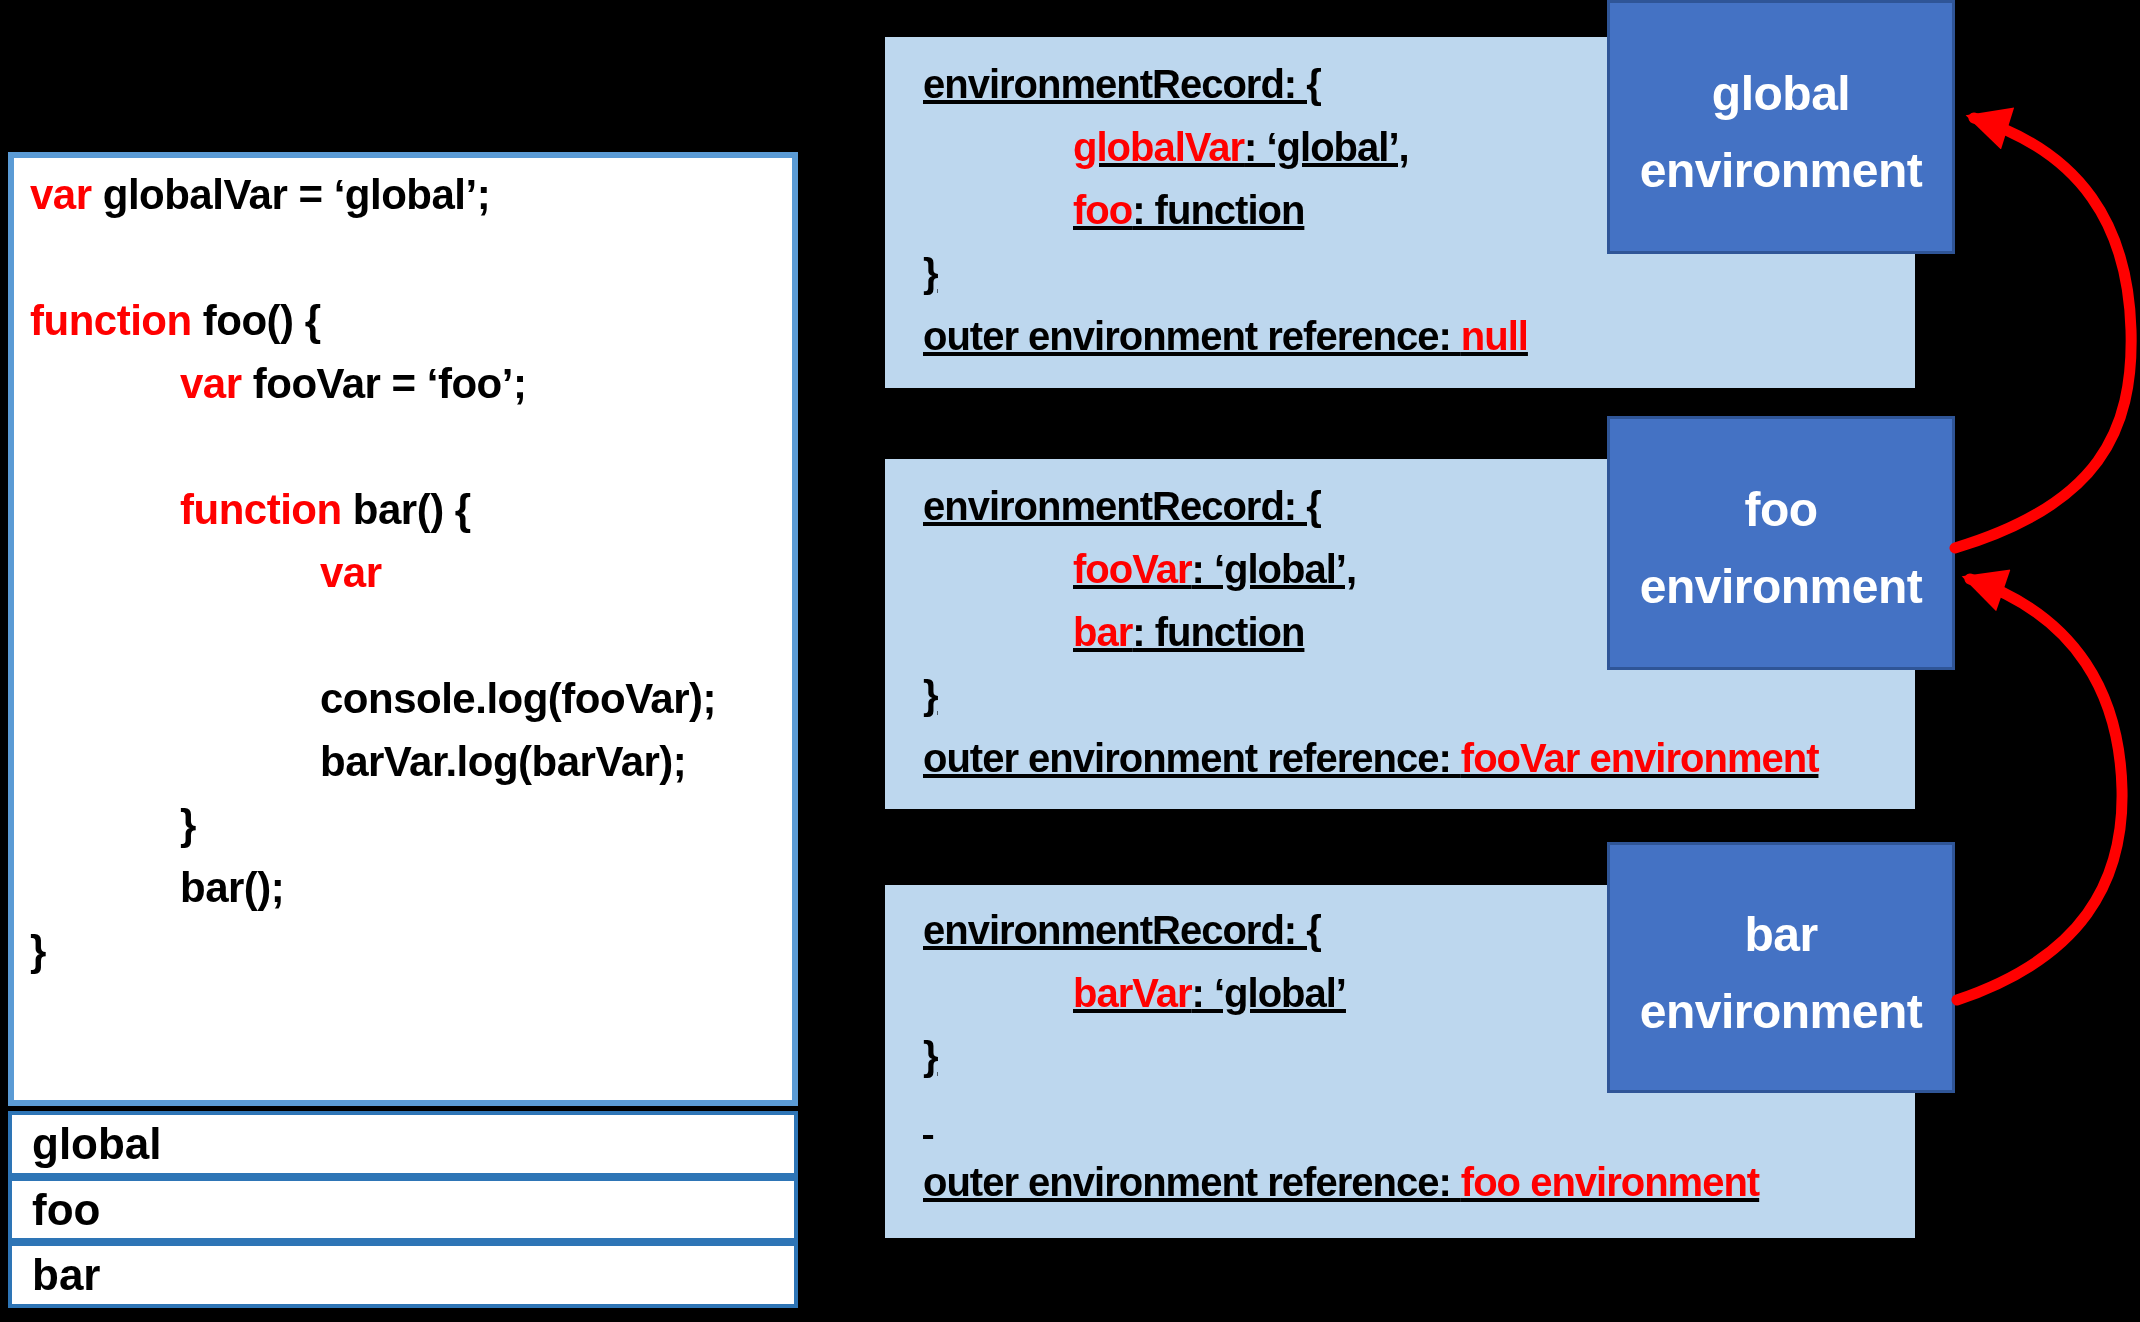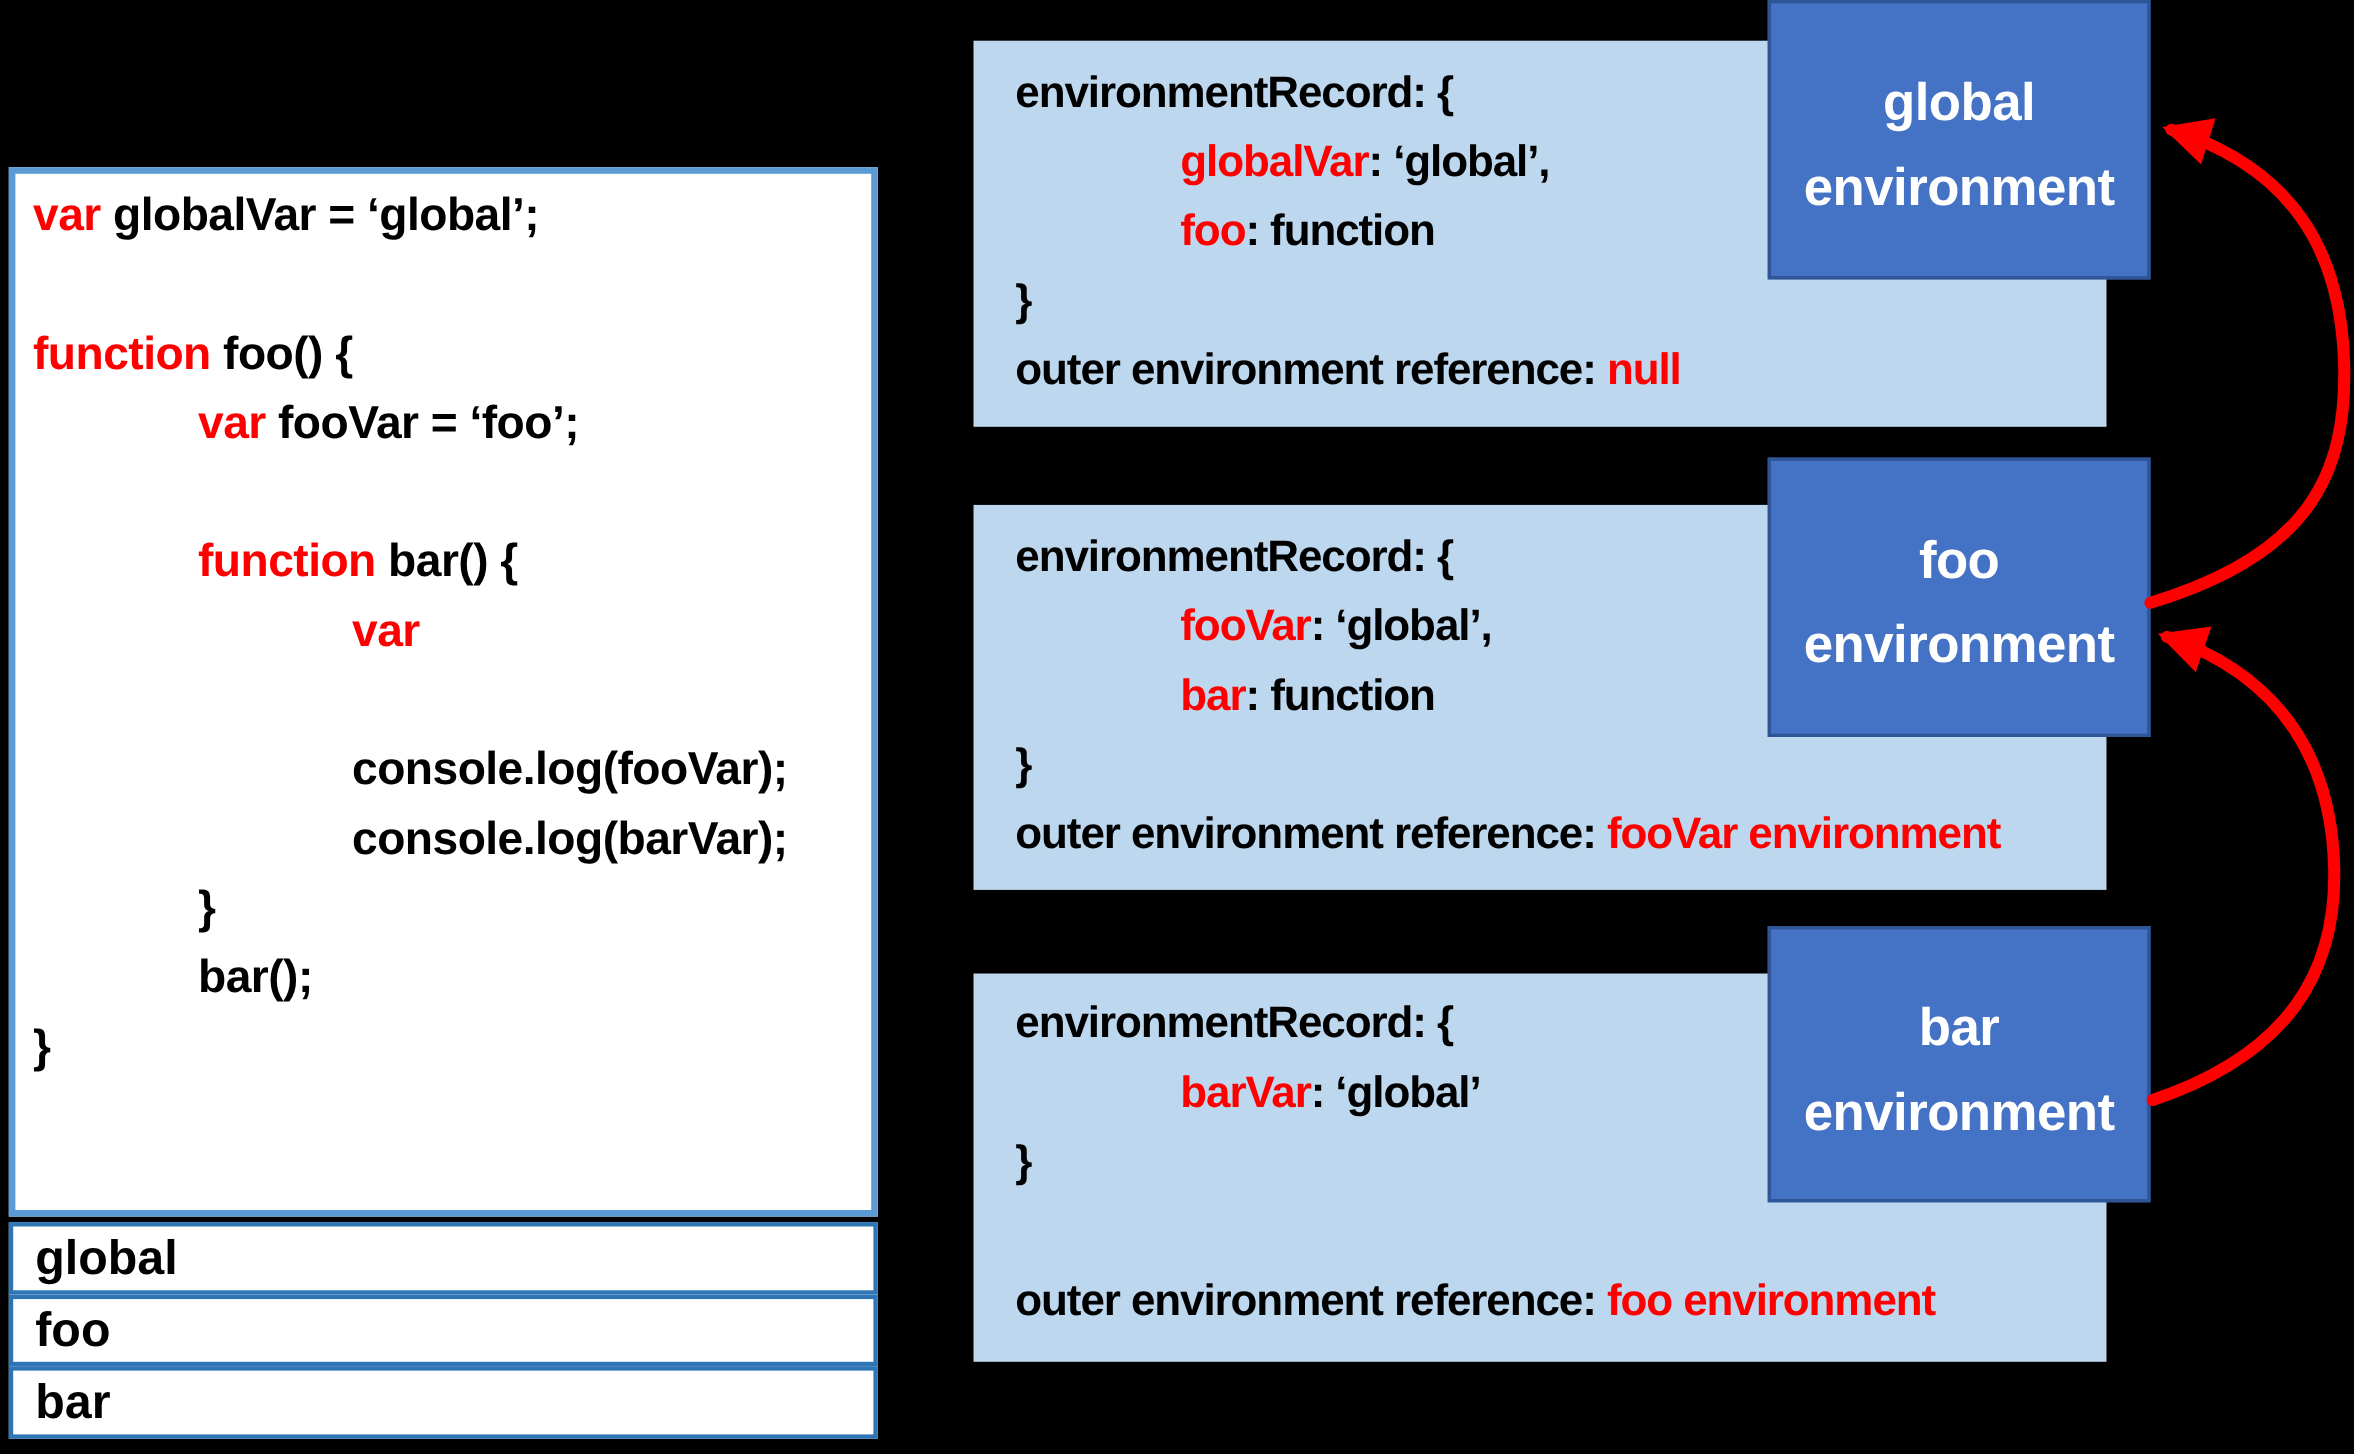--- a/index.html
+++ b/index.html
@@ -39,21 +39,21 @@
   
   .light-box{
     position:absolute; left:885px; width:1030px; box-sizing:border-box;
     background:var(--light-blue); padding:16px 0 0 38px; overflow:hidden;
   }
   .light-box-0{top:37px;  height:351px;}
   .light-box-1{top:459px; height:350px;}
   .light-box-2{top:885px; height:353px; padding-top:14px;}
   .record-line{
     height:63px; display:flex; align-items:center;
-    font-size:40px; letter-spacing:-1px; white-space:pre; color:var(--text-black);
+    font-size:40px; letter-spacing:-1px; white-space:pre; color:var(--text-black);text-decoration:underline;
   }
 
   
   .ind0{padding-left:0;}
   .ind1{padding-left:150px;text-align:center;}
   .ind2{padding-left:290px;}
 
   .c-red{color:var(--red);}
   .c-black{color:var(--text-black);}
 
@@ -84,21 +84,21 @@
     <div id="code-lines">
         <div class="code-line ind0"><span class="c-red">var </span><span class="c-black">globalVar = ‘global’;</span></div>
         <div class="code-line ind0">&nbsp;</div>
         <div class="code-line ind0"><span class="c-red">function </span><span class="c-black">foo() {</span></div>
         <div class="code-line ind1"><span class="c-red">var </span><span class="c-black">fooVar = ‘foo’;</span></div>
         <div class="code-line ind0">&nbsp;</div>
         <div class="code-line ind1"><span class="c-red">function </span><span class="c-black">bar() {</span></div>
         <div class="code-line ind2"><span class="c-red">var </span></div>
         <div class="code-line ind0">&nbsp;</div>
         <div class="code-line ind2"><span class="c-black">console.log(fooVar);</span></div>
-        <div class="code-line ind2"><span class="c-black">console.log(barVar);</span></div>
+        <div class="code-line ind2"><span class="c-black">barVar.log(barVar);</span></div>
         <div class="code-line ind1"><span class="c-black">}</span></div>
         <div class="code-line ind1"><span class="c-black">bar();</span></div>
         <div class="code-line ind0"><span class="c-black">}</span></div>
       </div>
   </div>
 
   <div id="stack-rows">
       <div class="stack-row stack-row-0">global</div>
       <div class="stack-row stack-row-1">foo</div>
       <div class="stack-row stack-row-2">bar</div>

